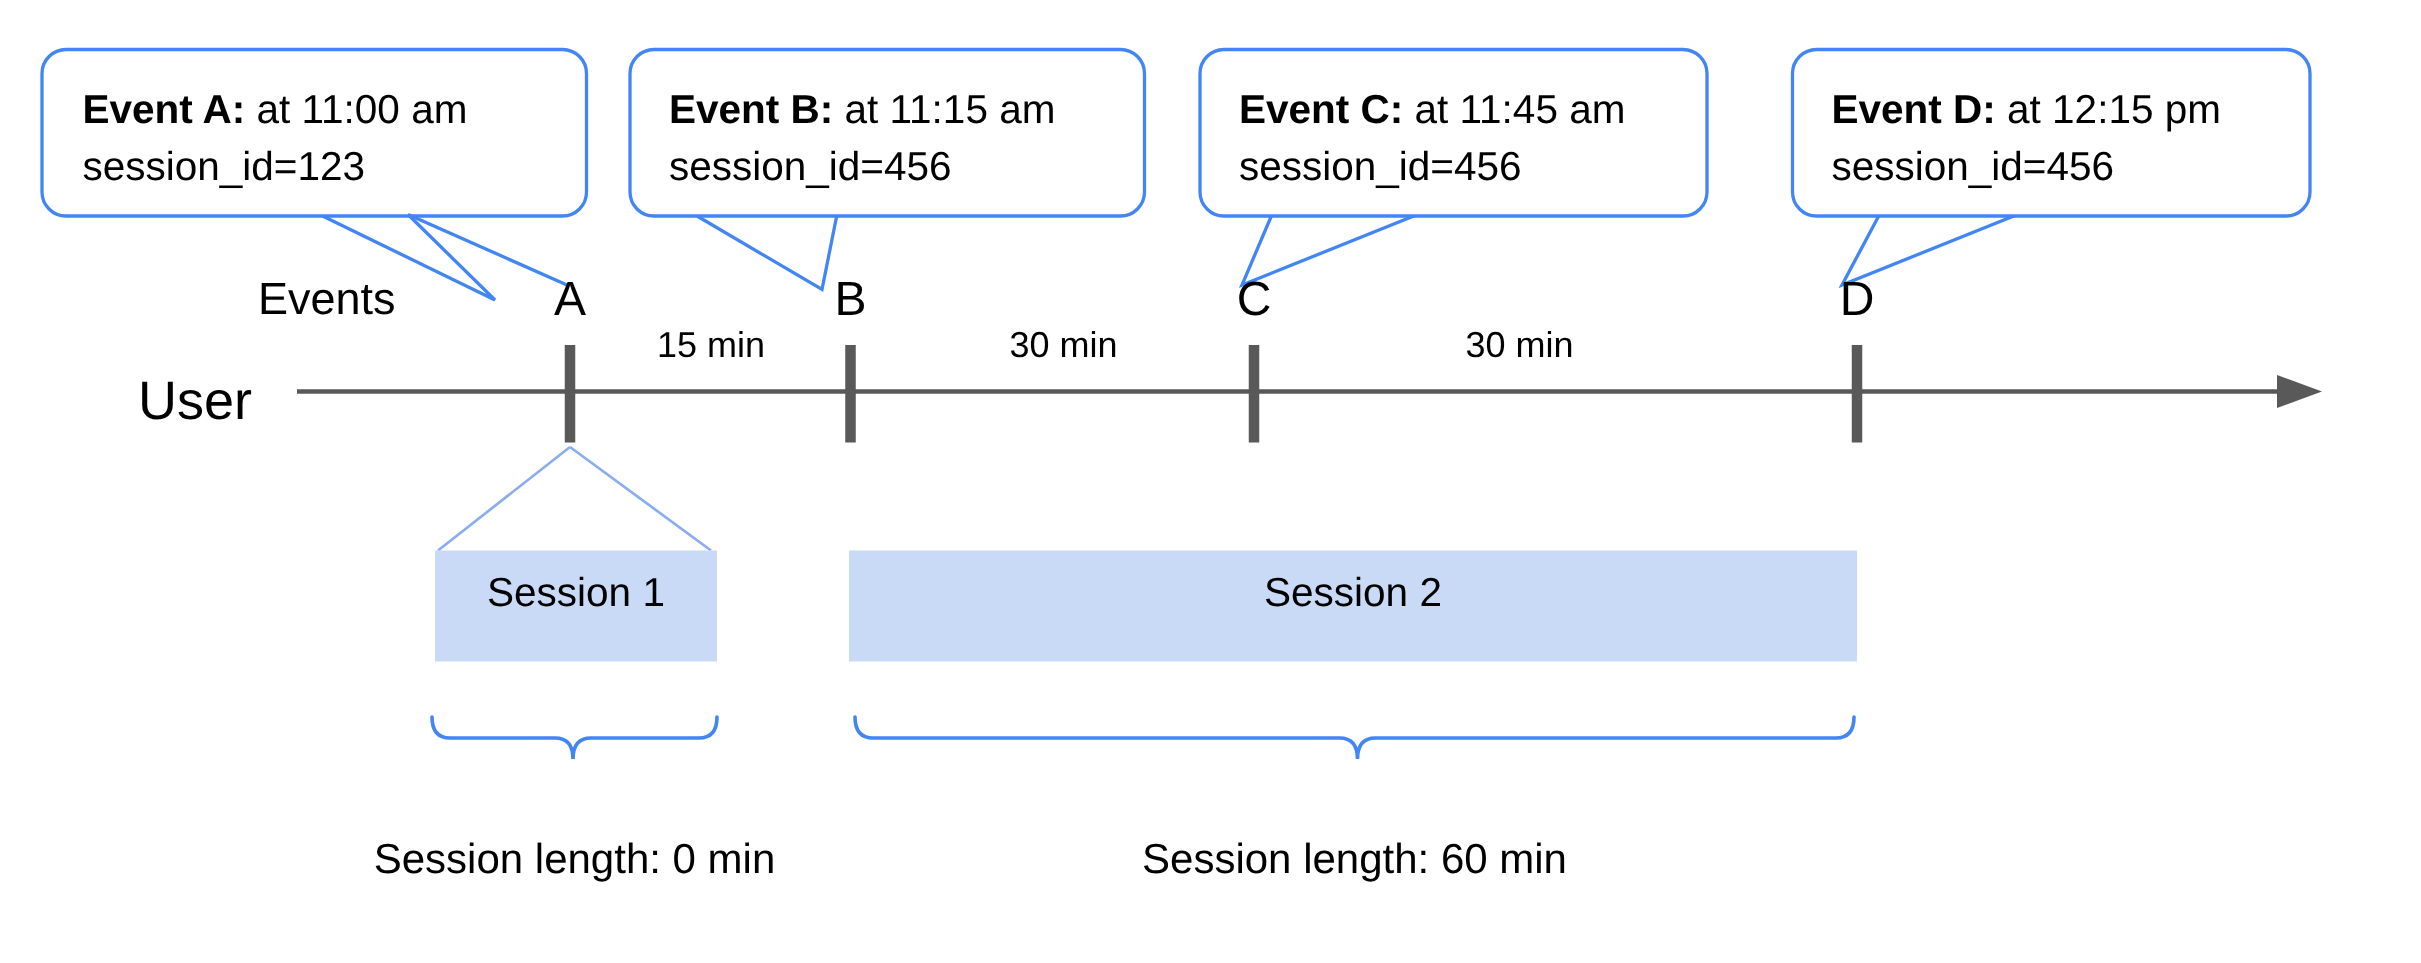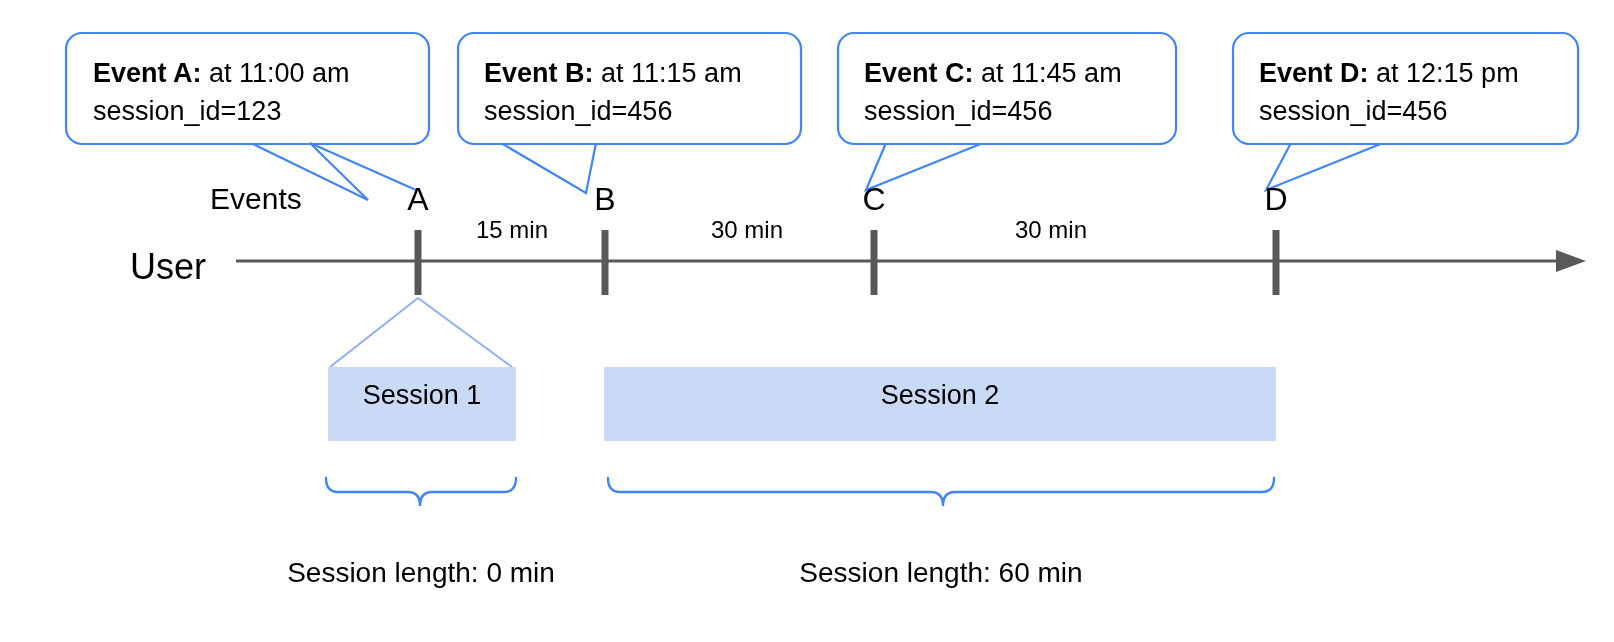--- a/index.html
+++ b/index.html
@@ -10,21 +10,20 @@
   body {
     width: 1614px;
     height: 642px;
     font-family: "Liberation Sans", sans-serif;
     overflow: hidden;
   }
   #diagram-root {
     position: relative;
     width: 1296px;
     height: 642px;
-    padding-left: 38px;
   }
   svg.diagram {
     display: block;
     width: 1614px;
     height: 642px;
   }
   .callout-box {
     fill: #ffffff;
     stroke: #4285f4;
     stroke-width: 2.2;

